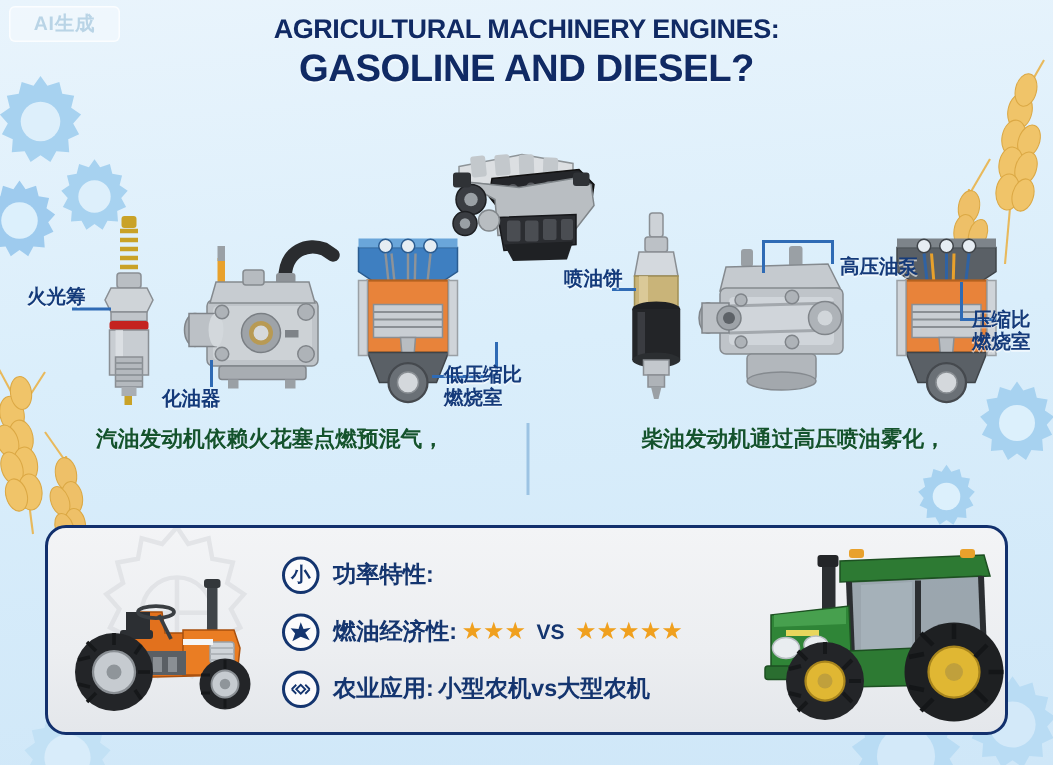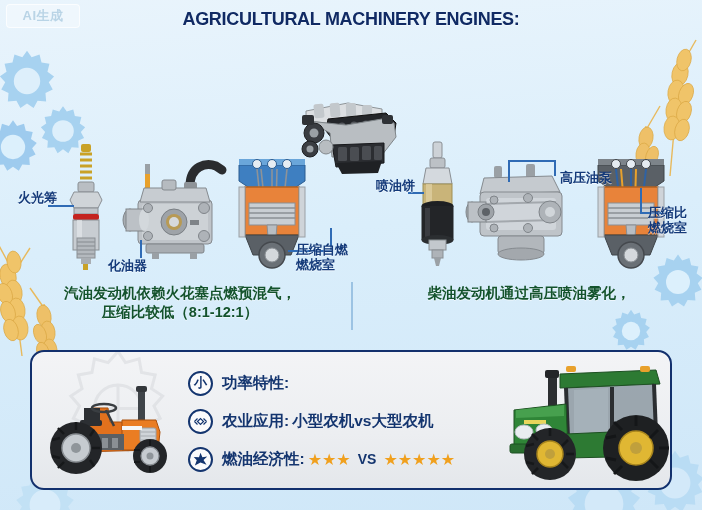--- a/index.html
+++ b/index.html
@@ -238,20 +238,21 @@
     </g>
   </svg>
 </div>
 
 <div class="watermark">
   <span>AI生成</span>
 </div>
 
 <div class="title-block">
   <div class="tl l1">AGRICULTURAL MACHINERY ENGINES:</div>
+  <div class="tl l3">GASOLINE AND DIESEL?</div>
 </div>
 
 <div class="engine-wrap">
   <svg width="128" height="82" viewBox="0 0 128 82">
 
     <path d="M20 18 L62 10 L96 16 L96 26 L60 32 L20 28 Z" fill="#dcdfe2" stroke="#8e9498" stroke-width="1"></path>
     <g fill="#c3c8cc">
       <rect x="28" y="11" width="10" height="14" rx="2" transform="rotate(-6 33 18)"></rect>
       <rect x="44" y="10" width="10" height="14" rx="2" transform="rotate(-5 49 17)"></rect>
       <rect x="60" y="10" width="10" height="14" rx="2" transform="rotate(-2 65 17)"></rect>
@@ -396,21 +397,21 @@
 
     <rect x="8" y="42" width="6" height="50" fill="#cfd4d9" stroke="#9aa0a5"></rect>
     <rect x="68" y="42" width="6" height="50" fill="#cfd4d9" stroke="#9aa0a5"></rect>
   </svg>
 </div>
 <div class="leader" style="left:288px;top:228px;width:44px;height:24px">
   <i style="left:0;top:22px;width:44px;height:2px"></i>
   <i style="left:42px;top:0;width:2px;height:24px"></i>
 </div>
 <div class="label" style="left:296px;top:242px">
-  <div>压缩自燃</div>
+  <div>低压缩比</div>
   <div>燃烧室</div>
 </div>
 
 <div class="part" style="left:412px;top:140px;z-index:15">
   <svg width="52" height="130" viewBox="0 0 52 130">
     <rect x="21" y="2" width="9" height="16" rx="2" fill="#cdd2d7" stroke="#8a8f94"></rect>
     <rect x="18" y="18" width="15" height="10" rx="2" fill="#bcc1c6" stroke="#8a8f94"></rect>
     <path d="M14 28 L37 28 L40 44 L11 44 Z" fill="#d4d9de" stroke="#8a8f94"></path>
 
     <rect x="11" y="44" width="29" height="22" fill="#c9b479" stroke="#a08f55"></rect>
@@ -503,21 +504,20 @@
   <i style="left:0;top:0;width:2px;height:26px"></i>
   <i style="left:0;top:24px;width:24px;height:2px"></i>
 </div>
 <div class="label" style="left:648px;top:205px">
   <div>压缩比</div>
   <div>燃烧室</div>
 </div>
 
 <div class="caption" style="left:22px;top:284px;width:316px">
   <div>汽油发动机依赖火花塞点燃预混气，</div>
-  <div>压缩比较低（8:1-12:1）</div>
 </div>
 <div class="divider"></div>
 <div class="caption" style="left:366px;top:284px;width:326px">
   <div>柴油发动机通过高压喷油雾化，</div>
 </div>
 
 <div class="panel">
 
   <svg class="panel-gear" width="124" height="124" viewBox="0 0 100 100">
     <g fill="none" stroke="#d3d6da" stroke-width="2.4">
@@ -526,50 +526,50 @@
       <path d="M50 33 L50 71 M31 52 L69 52"></path>
     </g>
   </svg>
 
   <div class="rows">
 
     <div class="row">
       <div class="rnum">小</div>
       <div class="rtext">
         <span class="rlabel">功率特性:</span>
-      </div>
-    </div>
-
-    <div class="row">
-      <div class="rnum">
-        <svg width="15" height="15" viewBox="0 0 20 20" fill="none" stroke="#14356f" stroke-width="1.6">
-          <path d="M6 10 L10 6 L14 10 L10 14 Z"></path>
-          <path d="M2 10 L6 6 M2 10 L6 14 M18 10 L14 6 M18 10 L14 14"></path>
-        </svg>
-      </div>
-      <div class="rtext">
-        <span class="rlabel">农业应用:</span>
-        <span>小型农机vs大型农机</span>
       </div>
     </div>
 
     <div class="row">
       <div class="rnum">
         <svg width="15" height="15" viewBox="0 0 20 20">
             <path d="M10 1 L12.5 7 L19 6 L14 10.5 L18 17 L10 14 L2.5 18 L5 11 L1 6.5 L8 7 Z" fill="#14356f"></path>
           </svg>
       </div>
       <div class="rtext">
         <span class="rlabel">燃油经济性:</span>
         <span class="stars" style="color: rgb(240, 160, 30);">★★★</span>
         <span class="vs">VS</span>
         <span class="stars" style="color: rgb(240, 160, 30);">★★★★★</span>
       </div>
     </div>
 
+    <div class="row">
+      <div class="rnum">
+        <svg width="15" height="15" viewBox="0 0 20 20" fill="none" stroke="#14356f" stroke-width="1.6">
+          <path d="M6 10 L10 6 L14 10 L10 14 Z"></path>
+          <path d="M2 10 L6 6 M2 10 L6 14 M18 10 L14 6 M18 10 L14 14"></path>
+        </svg>
+      </div>
+      <div class="rtext">
+        <span class="rlabel">农业应用:</span>
+        <span>小型农机vs大型农机</span>
+      </div>
+    </div>
+
   </div>
 </div>
 
 <div class="tractor" style="left:36px;top:378px">
   <svg width="140" height="100" viewBox="0 0 140 100">
 
     <rect x="102" y="12" width="7" height="38" fill="#3f4449"></rect>
     <rect x="100" y="8" width="11" height="6" rx="2" fill="#33373b"></rect>
 
     <path d="M42 48 L52 44 L56 30 L72 30 L74 44 L112 44 L116 52 L118 72 L42 74 Z" fill="#e2711d" stroke="#a8500f" stroke-width="1"></path>

